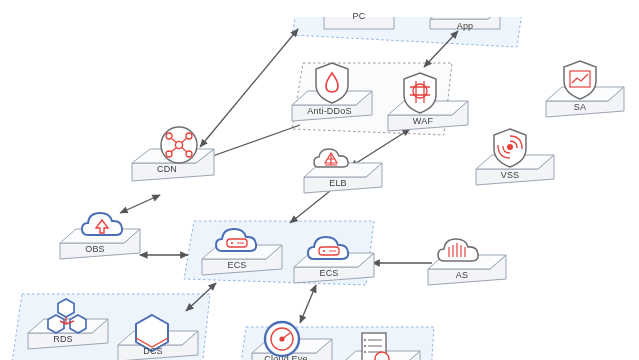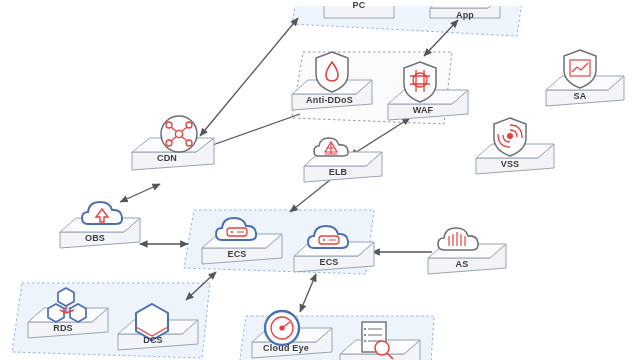--- a/index.html
+++ b/index.html
@@ -1,18 +1,18 @@
 <!DOCTYPE html>
 <html><head>
 <meta charset="utf-8">
 <style>
   html,body{margin:0;padding:0;background:#ffffff;}
   body{width:639px;height:360px;position:relative;overflow:hidden;
        font-family:"Liberation Sans", sans-serif;}
-  #stage{position:absolute;left:0;top:6px;width:639px;height:312px;font-weight:bold;}
+  #stage{position:absolute;left:0;top:17px;width:639px;height:312px;}
   #svg-layer{position:absolute;left:0;top:0;width:639px;height:360px;}
   .node{position:absolute;}
   .node-label{
     position:absolute;left:0;top:0;width:100%;text-align:center;
     font-size:9px;color:#3c3c3c;letter-spacing:.2px;white-space:nowrap;
   }
 </style>
 </head>
 <body>
 

